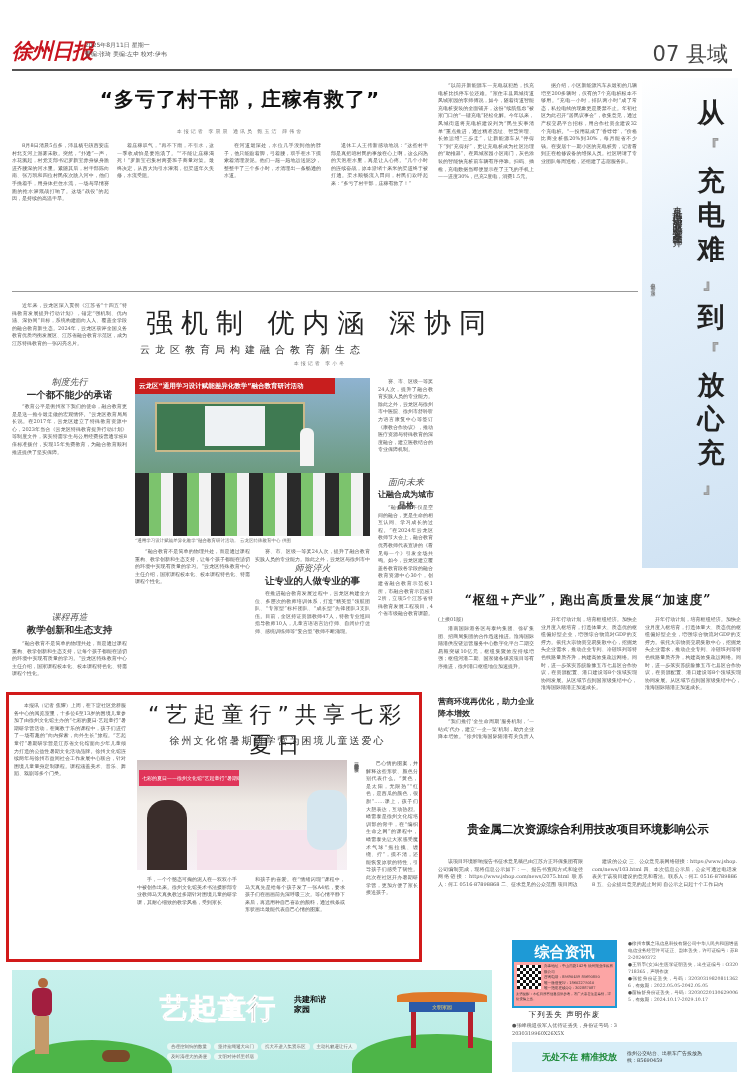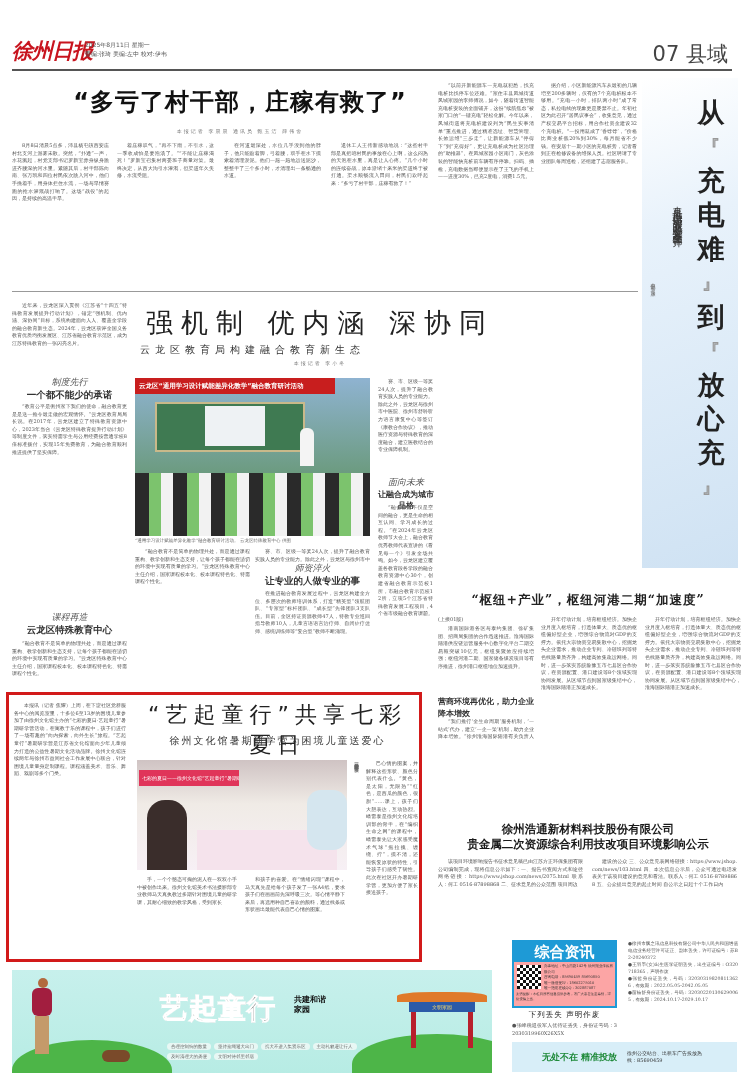--- a/index.html
+++ b/index.html
@@ -25,21 +25,21 @@
 <body>
 
 <div class="abs masthead-logo">徐州日报</div>
 <div class="abs mh-meta">
   <div>2025年8月11日  星期一</div>
   <div>责编:张琦  美编:左中  校对:伊韦</div>
 </div>
 <div class="abs page-no">07 县域</div>
 <div class="abs rule" style="top:69px"></div>
 
-<div class="abs h1" style="left:30px;top:86px;width:420px;font-size:24px;letter-spacing:1px;text-align:center">“多亏了村干部，庄稼有救了”</div>
+<div class="abs h1" style="left:30px;top:86px;width:420px;font-size:20px;letter-spacing:1px;text-align:center">“多亏了村干部，庄稼有救了”</div>
 <div class="abs byline" style="left:30px;top:128px;width:420px">本报记者 李晨晨 通讯员 甄玉洁 薛伟舍</div>
 <div class="abs txt" style="left:12px;top:142px;width:97px;height:138px">
     <p>8月8日清晨5点多，沛县杨屯镇西安庄村北支河上游雾未散。突然，“扑通”一声，水花溅起，村党支部书记罗新宝赤身纵身跳进齐腰深的河水里。紧随其后，村干部陈向南、张万凯和四位村民依次跳入河中，他们手挽着手，用身体拦住水流，一场与旱情赛跑的抢水灌溉战打响了。这场“战役”的起因，是持续的高温干旱。</p>
   </div>
 <div class="abs txt" style="left:117px;top:142px;width:97px;height:138px">
     <p>着庄稼叹气，“再不下雨，不引水，这一季收成怕是要泡汤了。”“不能让庄稼渴死！”罗新宝召集村两委班子商量对策。最终决定，从西大沟引水灌溉，但渠道年久失修，水流受阻。</p>
   </div>
 <div class="abs txt" style="left:224px;top:142px;width:97px;height:138px">
     <p>在河道最深处，水位几乎没到他的脖子，他只能踮着脚，弓着腰，双手在水下摸索着清理淤泥。他们一趟一趟地运送泥沙，整整干了三个多小时，才清理出一条畅通的水道。</p>
   </div>
@@ -82,21 +82,21 @@
 
 <div class="abs sub-h" style="left:12px;top:378px;width:115px">
   <div class="a">制度先行</div>
   <div class="b">一个都不能少的承诺</div>
 </div>
 <div class="abs txt" style="left:12px;top:403px;width:115px;height:210px">
     <p>“教育公平是衡州家下我们的使命，融合教育更是是送一推令最走做的宏观情怀。”云龙区教育局局长说。在2017年，云龙区建立了特殊教育资源中心，2023年当合《云龙区特殊教育提升行动计划》等制度文件，落实特需学生与公用经费按普通学校8倍标准拨付，实现15年免费教育，为融合教育顺利推进提供了坚实保障。</p>
   </div>
 <div class="abs sub-h" style="left:12px;top:613px;width:115px">
   <div class="a">课程再造</div>
-  <div class="b">云龙区特殊教育中心</div>
+  <div class="b">教学创新和生态支持</div>
 </div>
 <div class="abs txt" style="left:12px;top:640px;width:115px;height:40px">
     <p>“融合教育不是简单的物理共处，而是通过课程重构、教学创新和生态支持，让每个孩子都能在适切的环境中实现有质量的学习。”云龙区特殊教育中心主任介绍，国家课程校本化、校本课程特色化、特需课程个性化。</p>
   </div>
 
 <div class="abs photo" style="left:135px;top:378px;width:235px;height:158px;overflow:hidden">
   <div class="abs" style="left:0;top:0;width:200px;height:16px;background:#c81e1e;color:#fff;font-size:6.5px;line-height:16px;padding-left:4px;font-weight:bold;font-family:'DejaVu Sans',sans-serif;white-space:nowrap;overflow:hidden">云龙区“通用学习设计赋能差异化教学”融合教育研讨活动</div>
   <div class="abs" style="left:20px;top:24px;width:150px;height:50px;background:#3f7a52;border:2px solid #c9b98a"></div>
   <div class="abs" style="left:70px;top:28px;width:60px;height:40px;background:#eef2f4"></div>
   <div class="abs" style="left:165px;top:50px;width:14px;height:38px;background:#f4f4f4;border-radius:6px 6px 0 0"></div>
@@ -122,21 +122,21 @@
     <p>赛、市、区级一等奖24人次，提升了融合教育实践人员的专业能力。除此之外，云龙区与徐州市中医院、徐州市舒聆听力语言康复中心等签订《康教合作协议》，推动医疗资源与特殊教育的深度融合，建立医教结合的专业保障机制。</p>
   </div>
 <div class="abs sub-h" style="left:378px;top:478px;width:56px">
   <div class="a">面向未来</div>
   <div class="b" style="font-size:8px">让融合成为城市品格</div>
 </div>
 <div class="abs txt" style="left:378px;top:504px;width:55px;height:176px">
     <p>“融合教育不仅是空间的融合，更是生命的相互认同、学习成长的过程。”在2024年云龙区教师节大会上，融合教育优秀教师代表宣讲的《看见每一个》引发全场共鸣。如今，云龙区建立覆盖各教育段各学段的融合教育资源中心30个，创建省融合教育示范校1所，市融合教育示范校12所，立项5个江苏省特殊教育发展工程项目，4个省市级融合教育课题。</p>
   </div>
 
-<div class="abs" style="left:438px;top:592px;width:300px;font-size:12.5px;font-weight:bold;color:#222;text-align:center;letter-spacing:1px">“枢纽+产业”，枢纽河港二期“加速度”</div>
+<div class="abs" style="left:438px;top:592px;width:300px;font-size:12.5px;font-weight:bold;color:#222;text-align:center;letter-spacing:1px">“枢纽+产业”，跑出高质量发展“加速度”</div>
 <div class="abs txt" style="left:438px;top:616px;width:96px;height:8px">(上接01版)</div>
 <div class="abs txt" style="left:438px;top:625px;width:96px;height:65px">
     <p>港南国际港务区与泰约集团、徐矿集团、招商局集团的合作迅速推进。淮海国际陆港供应链运营服务中心数字化平台二期交易额突破10亿元，枢纽集聚效应持续增强；枢纽河港二期、国家储备煤炭项目等有序推进，徐州港口枢纽地位加速提升。</p>
   </div>
 <div class="abs" style="left:438px;top:695px;width:96px;font-size:8px;line-height:12px;color:#333;font-weight:bold">营商环境再优化，助力企业降本增效</div>
 <div class="abs txt" style="left:438px;top:718px;width:96px;height:22px">
     <p>“我们推行‘全生命周期’服务机制，‘一站式’代办，建立‘一企一策’机制，助力企业降本增效。”徐州淮海国际陆港有关负责人介绍。</p>
   </div>
 <div class="abs txt" style="left:541px;top:616px;width:96px;height:125px">
     <p>开年行动计划，培育枢纽经济。加快企业月度入枢培育，打造体量大、质态优的枢纽偏好型企业，增强综合物流对GDP的支撑力。依托大宗物资交易集散中心，挖掘龙头企业需求，推动企业专列、冷链班列等特色线路量质齐升，构建高效集疏运网络。同时，进一步落实苏皖鲁豫五市七县区合作协议，在资源配置、港口建设等8个领域实现协同发展。从区域节点到国家级集结中心，淮海国际陆港正加速成长。</p>
@@ -162,21 +162,20 @@
     <p>手，一个个憨态可掬的泥人在一双双小手中被创作出来。徐州文化馆美术书法摄影部专业教师马天真执教过多期针对困境儿童的研学课，其耐心细致的教学风格，受到家长</p>
   </div>
 <div class="abs txt" style="left:245px;top:876px;width:100px;height:80px">
     <p>和孩子的喜爱。在“情绪闪现”课程中，马天真先是给每个孩子发了一张A4纸，要求孩子们在画画前先深呼吸三次。等心情平静下来后，再选用种自己喜欢的颜料，通过线条或形状画出最能代表自己心情的图案。</p>
   </div>
 <div class="abs txt" style="left:366px;top:760px;width:52px;height:196px">
     <p>己心情的图案，并解释这些形状、颜色分别代表什么。“黄色，是太阳，无限热”“红色，是西瓜的颜色，很甜”……课上，孩子们大胆表达，互动热烈。蟠雷泰是徐州文化馆培训部的骨干，在“编织生命之网”的课程中，蟠雷泰先让大家感受魔术气球“拖拉拽、缠绕、拧”，摸不清，还能恢复原状的特性，引导孩子们感受了韧性。此次在社区开办暑期研学营，更加方便了家长接送孩子。</p>
   </div>
 
 <div class="abs" style="left:438px;top:822px;width:300px;text-align:center;font-size:11.5px;line-height:15px;font-weight:bold;color:#1a1a1a">
-  <div>徐州浩通新材料科技股份有限公司</div>
   <div>贵金属二次资源综合利用技改项目环境影响公示</div>
 </div>
 <div class="abs txt" style="left:438px;top:858px;width:145px;height:72px">
     <p>该项目环境影响报告书征求意见稿已由江苏方正环保集团有限公司编制完成，现将信息公示如下：一、报告书查阅方式和途径 网络链接：https://www.jshop.com/news/2075.html 联系人：何工 0516-87898868 二、征求意见的公众范围 项目周边</p>
   </div>
 <div class="abs txt" style="left:592px;top:858px;width:145px;height:72px">
     <p>建设的公众 三、公众意见表网络链接：https://www.jshop.com/news/103.html 四、本次信息公示后，公众可通过电话发表关于该项目建设的意见和看法。联系人：何工 0516-87898868 五、公众提出意见的起止时间 自公示之日起十个工作日内</p>
   </div>
 
 <div class="abs" style="left:12px;top:970px;width:480px;height:103px;background:linear-gradient(#c7f0ec,#b7ece4);overflow:hidden">

